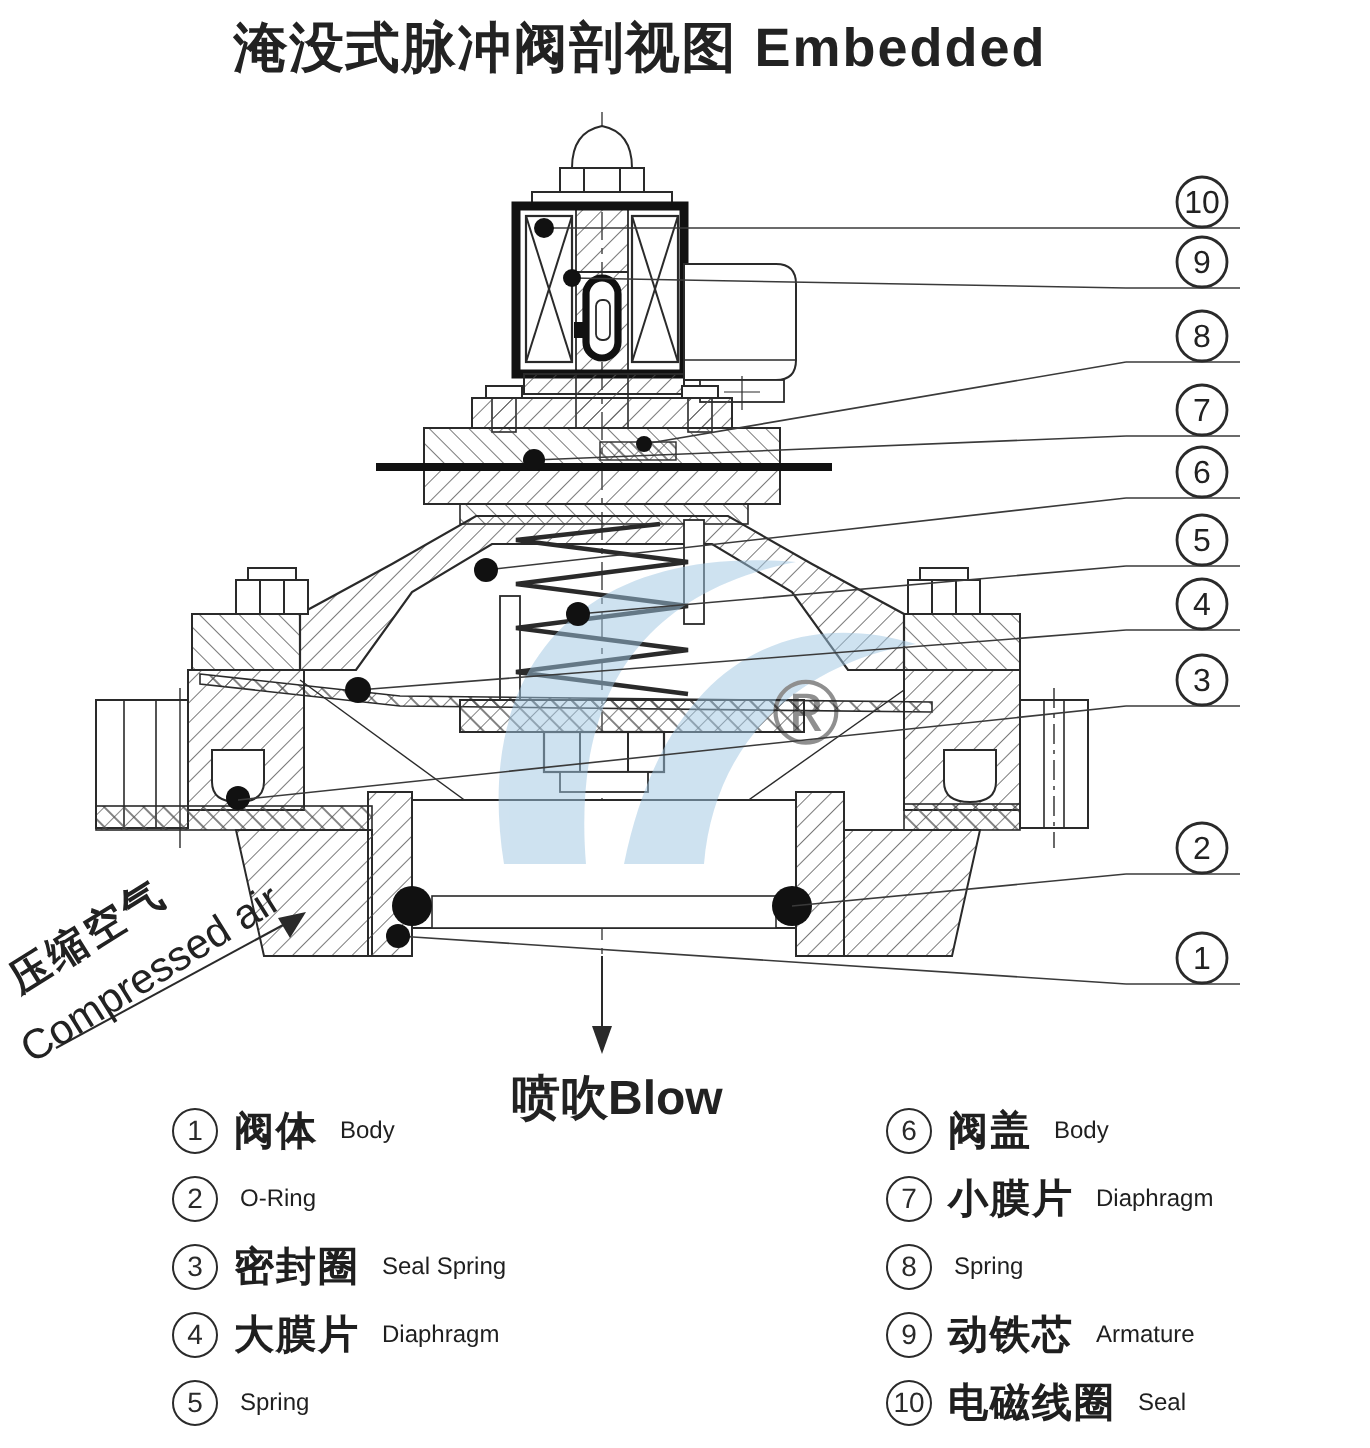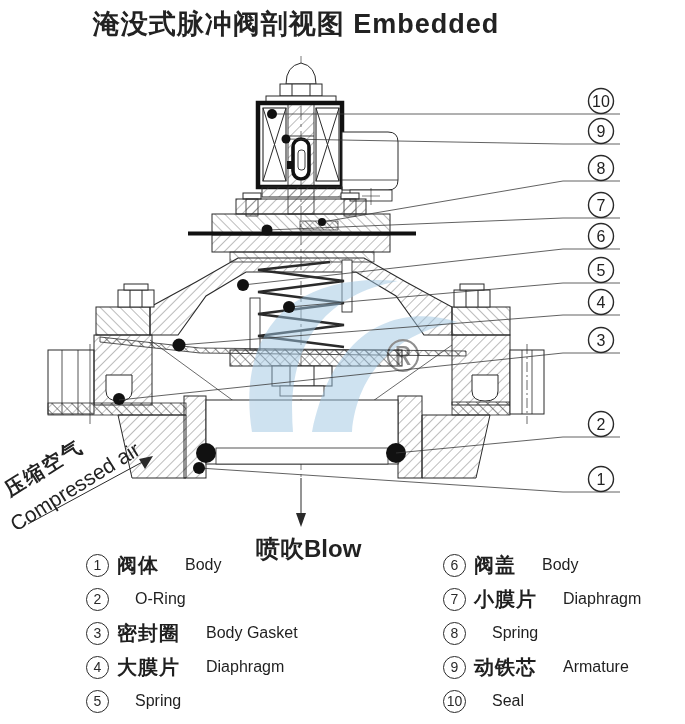--- a/index.html
+++ b/index.html
@@ -2,34 +2,34 @@
 <html><head>
 <meta charset="utf-8">
 <style>
   html,body{margin:0;padding:0;background:#ffffff;}
   #stage{
     position:relative;width:685px;height:724px;background:#ffffff;overflow:hidden;
     font-family:"Liberation Sans","DejaVu Sans",sans-serif;color:#1f1f1f;
   }
   #title{
     position:absolute;top:6px;left:0;width:592px;text-align:center;
-    font-size:27px;font-weight:bold;letter-spacing:1px;color:#222;white-space:nowrap;
+    font-size:27px;font-weight:bold;letter-spacing:1px;color:#222;white-space:nowrap;padding-left:24px;
   }
   svg{position:absolute;top:0;left:0;}
   .legend-col{position:absolute;display:flex;flex-direction:column;}
   #legend-left{left:86px;top:548px;}
   #legend-right{left:443px;top:548px;}
   .legend-row{display:flex;align-items:center;height:34px;gap:8px;white-space:nowrap;}
   .num-circle{
     width:21px;height:21px;border:1.6px solid #2a2a2a;border-radius:50%;
     display:flex;align-items:center;justify-content:center;
     font-size:14px;line-height:1;color:#2a2a2a;flex:0 0 auto;
   }
   .zh{font-size:20px;font-weight:600;letter-spacing:1px;text-align:right;}
-  .en{font-size:16px;font-weight:400;margin-left:18px;}
+  .en{font-size:12px;font-weight:400;margin-left:3px;}
   text{fill:#222;}
 </style>
 </head>
 <body>
 
 <div id="stage">
 
   <div id="title">淹没式脉冲阀剖视图 Embedded</div>
 
   <svg width="685" height="724" viewBox="0 0 685 724">
@@ -273,21 +273,21 @@
       <span class="zh">阀体</span>
       <span class="en">Body</span>
     </div>
     <div class="legend-row">
       <span class="num-circle">2</span>
       <span class="en">O-Ring</span>
     </div>
     <div class="legend-row">
       <span class="num-circle">3</span>
       <span class="zh">密封圈</span>
-      <span class="en">Body Gasket</span>
+      <span class="en">Seal Spring</span>
     </div>
     <div class="legend-row">
       <span class="num-circle">4</span>
       <span class="zh">大膜片</span>
       <span class="en">Diaphragm</span>
     </div>
     <div class="legend-row">
       <span class="num-circle">5</span>
       <span class="en">Spring</span>
     </div>
@@ -308,17 +308,18 @@
       <span class="num-circle">8</span>
       <span class="en">Spring</span>
     </div>
     <div class="legend-row">
       <span class="num-circle">9</span>
       <span class="zh">动铁芯</span>
       <span class="en">Armature</span>
     </div>
     <div class="legend-row">
       <span class="num-circle">10</span>
+      <span class="zh">电磁线圈</span>
       <span class="en">Seal</span>
     </div>
   </div>
 
 </div>
 
 </body></html>

